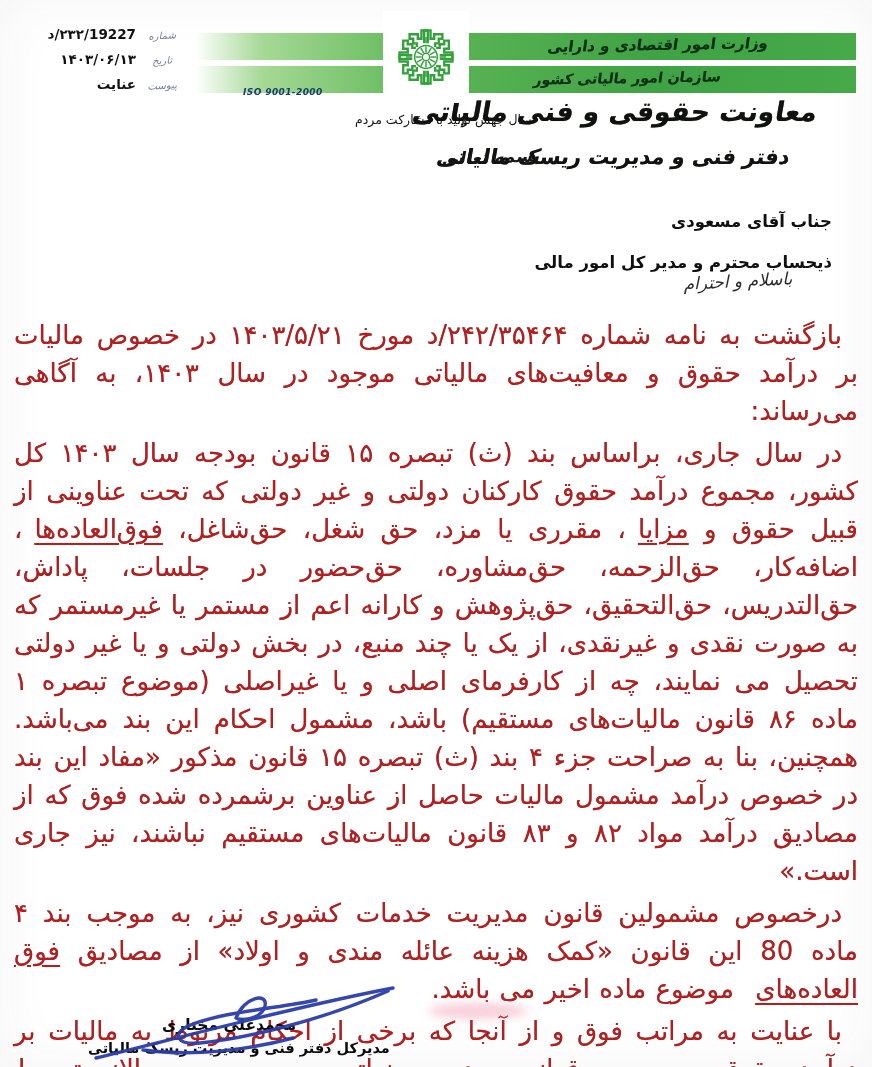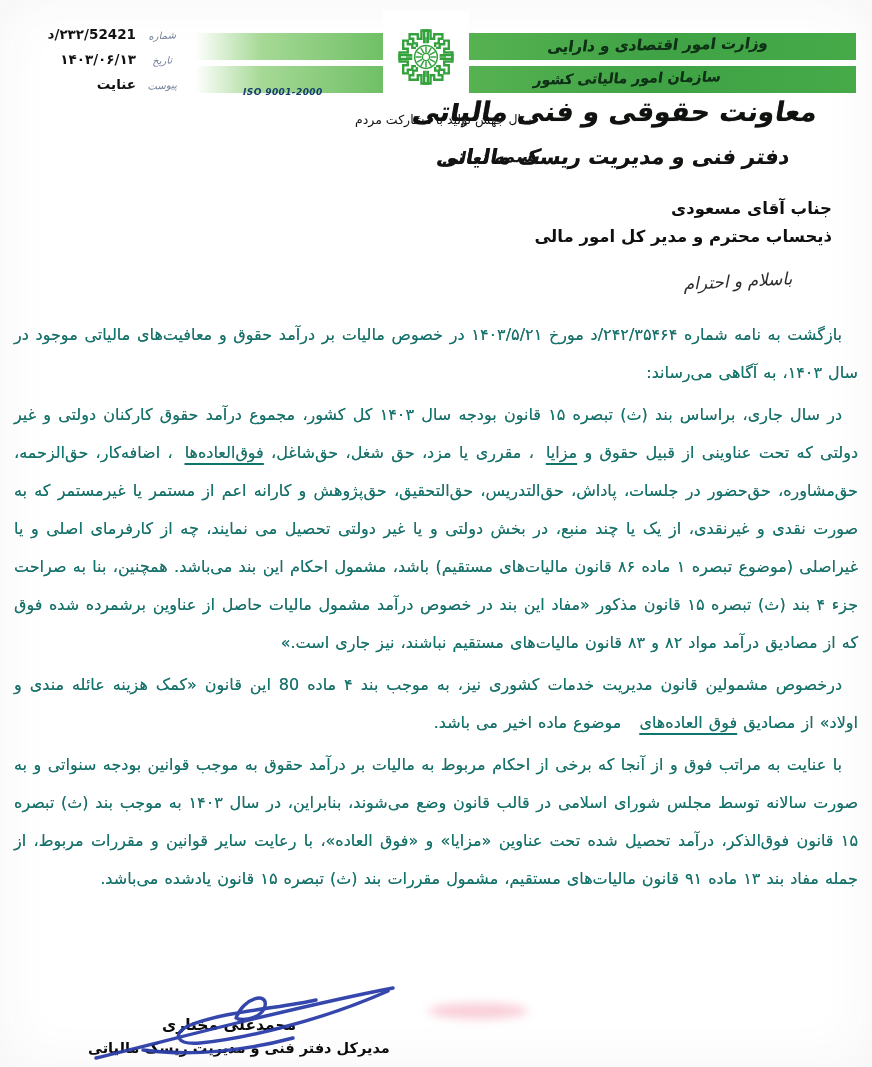--- a/index.html
+++ b/index.html
@@ -34,43 +34,43 @@
   .mzthin { stroke:#33a23d; stroke-width:1.6; fill:none; }
 
   .deputy-line { position:absolute; right:55px; top:96px; font-size:27px; font-weight:bold; color:#0f120f; transform:skewX(-10deg); white-space:nowrap; text-shadow:0 0 .7px rgba(0,0,0,.65); }
   .office-line { position:absolute; right:82px; top:145px; font-size:21px; font-weight:bold; color:#10130f; transform:skewX(-10deg); white-space:nowrap; text-shadow:0 0 .6px rgba(0,0,0,.6); }
 
   .slogan { position:absolute; left:355px; top:112px; font-size:12.5px; font-weight:normal; color:#131313; white-space:nowrap; }
   .besmellah { position:absolute; left:443px; top:147px; font-size:17px; font-weight:bold; color:#151515; transform:skewX(-13deg) rotate(-2deg); white-space:nowrap; }
 
   
   .recipient { position:absolute; right:40px; top:195px; text-align:right; }
-  .recipient div { font-size:16.5px; font-weight:bold; color:#101010; line-height:28px; }
+  .recipient div { font-size:16.5px; font-weight:bold; color:#101010; line-height:28px;margin-top:13px; }
   .salutation { position:absolute; right:78px; top:271px; font-size:17px; color:#2b2b2b; transform:rotate(-3deg) skewX(-15deg); white-space:nowrap; }
 
   
   .letter-body { position:absolute; left:14px; right:14px; top:316px; }
-  .letter-body p { font-size:16px; line-height:38px; text-align:justify; margin:0 0 4px 0; text-indent:16px; color:#0f766e; text-shadow:0 0 .5px rgba(0,0,0,.5); word-spacing:1px; }
+  .letter-body p { font-size:26px; line-height:38px; text-align:justify; margin:0 0 4px 0; text-indent:16px; color:#b91c1c; text-shadow:0 0 .5px rgba(0,0,0,.5); word-spacing:1px; }
   .letter-body .u { text-decoration:underline; text-underline-offset:5px; text-decoration-thickness:1.5px;margin-left:12px; }
 
   
   .sig-name  { position:absolute; left:162px; top:1016px; font-size:15.5px; font-weight:bold; color:#0c0c0c; z-index:1; white-space:nowrap; }
   .sig-title { position:absolute; left:88px;  top:1040px; font-size:14.5px; font-weight:bold; color:#0c0c0c; z-index:1; white-space:nowrap; }
   .sig-ink { position:absolute; left:88px; top:978px; z-index:3; }
   .smudge { position:absolute; left:428px; top:1003px; width:100px; height:16px; background:rgba(238,130,155,.38); border-radius:50%; filter:blur(5px); }
 </style>
 </head>
 <body>
 
 <div class="page">
 
   <div class="meta">
     <div class="meta-row">
       <span class="meta-label">شماره</span>
-      <span class="meta-value">۲۳۲/52421/د</span>
+      <span class="meta-value">۲۳۲/19227/د</span>
     </div>
     <div class="meta-row">
       <span class="meta-label">تاریخ</span>
       <span class="meta-value">۱۴۰۳/۰۶/۱۳</span>
     </div>
     <div class="meta-row">
       <span class="meta-label">پیوست</span>
       <span class="meta-value">عنایت</span>
     </div>
   </div>

